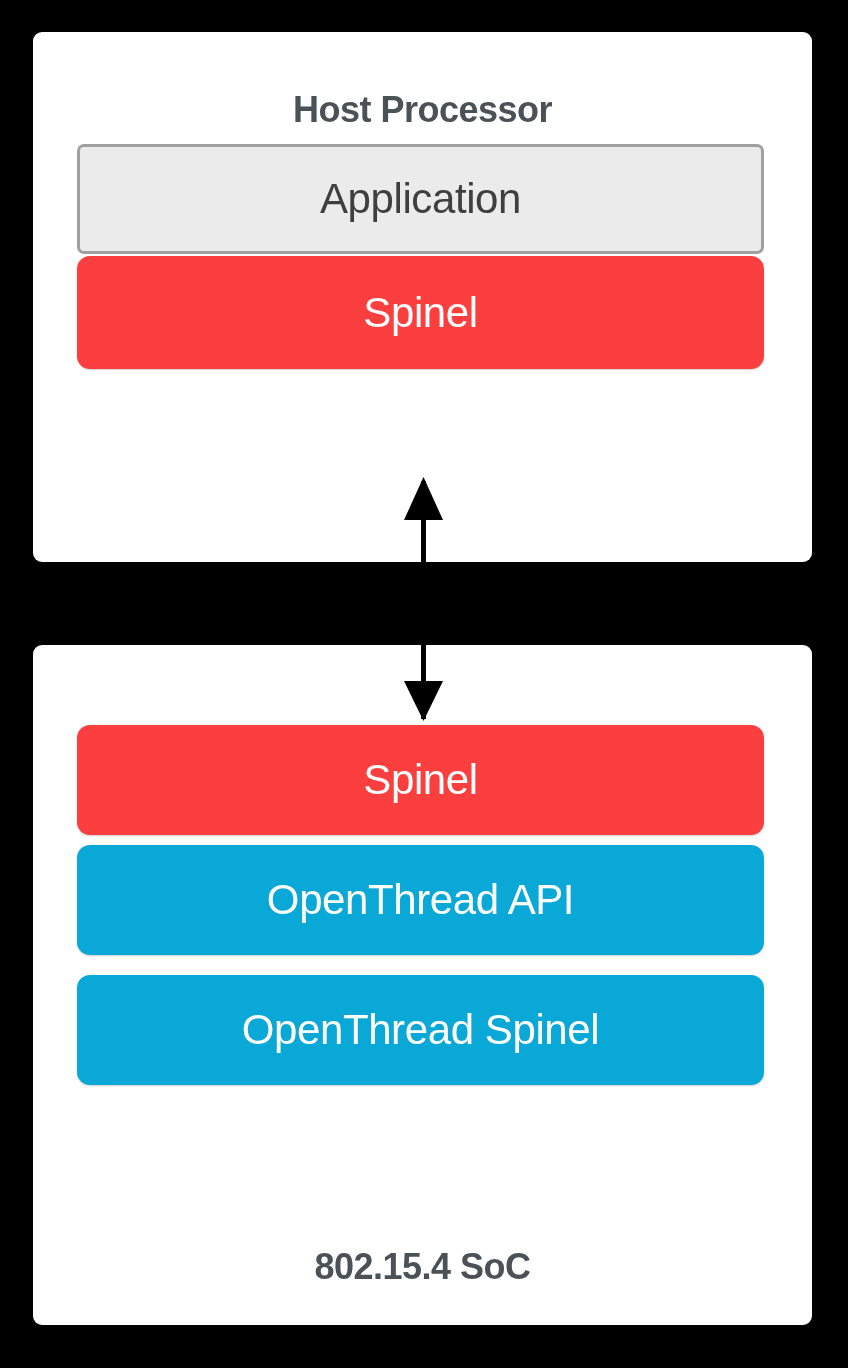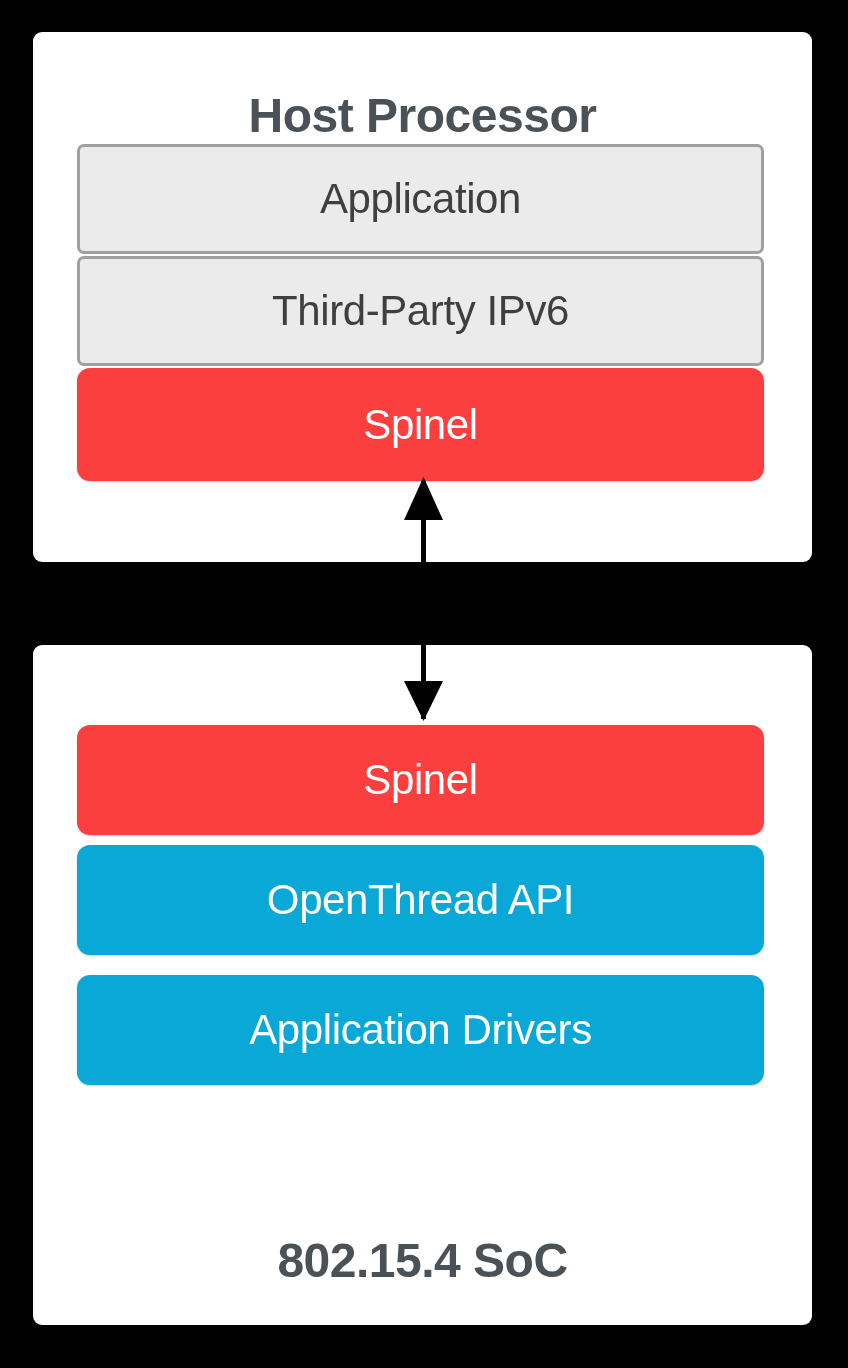--- a/index.html
+++ b/index.html
@@ -47,21 +47,21 @@
   }
 
   
   .panel-title {
     position: absolute;
     left: 0;
     width: 100%;
     text-align: center;
     color: #4a5157;
     font-weight: bold;
-    font-size: 48px;
+    font-size: 36px;
     letter-spacing: -0.5px;
     line-height: 1;
     white-space: nowrap;
   }
   .title-host { top: 60px; }
   .title-soc  { bottom: 40px; margin-top: 44px; }
 
   
   .stack {
     position: absolute;
@@ -131,23 +131,20 @@
   <div class="panel panel-host">
 
     <div class="panel-title title-host">Host Processor</div>
 
     <div class="stack stack-host">
 
       <div class="layer layer-outline h-110">
         <span>Application</span>
       </div>
 
-      <div class="layer layer-outline h-110 mt-2">
-        <span>Third-Party IPv6</span>
-      </div>
 
       <div class="layer layer-solid h-113 mt-2" style="background: rgb(251, 62, 62); color: rgb(255, 255, 255);">
         <span>Spinel</span>
       </div>
 
     </div>
   </div>
 
   <div class="gap-band"></div>
 
@@ -158,21 +155,21 @@
       <div class="layer layer-solid h-110" style="background: rgb(251, 62, 62); color: rgb(255, 255, 255);">
         <span>Spinel</span>
       </div>
 
       <div class="layer layer-solid h-110 mt-2" style="background: rgb(10, 168, 214); color: rgb(255, 255, 255); margin-top: 10px;">
         <span>OpenThread API</span>
       </div>
 
 
       <div class="layer layer-solid h-110 mt-20" style="background: rgb(10, 168, 214); color: rgb(255, 255, 255);">
-        <span>Application Drivers</span>
+        <span>OpenThread Spinel</span>
       </div>
 
     </div>
 
     <div class="panel-title title-soc">802.15.4 SoC</div>
   </div>
 
   <svg class="connector" viewBox="0 0 90 250" width="90" height="250">
 
     <rect x="42" y="6" width="5" height="238" fill="#000000"></rect>

